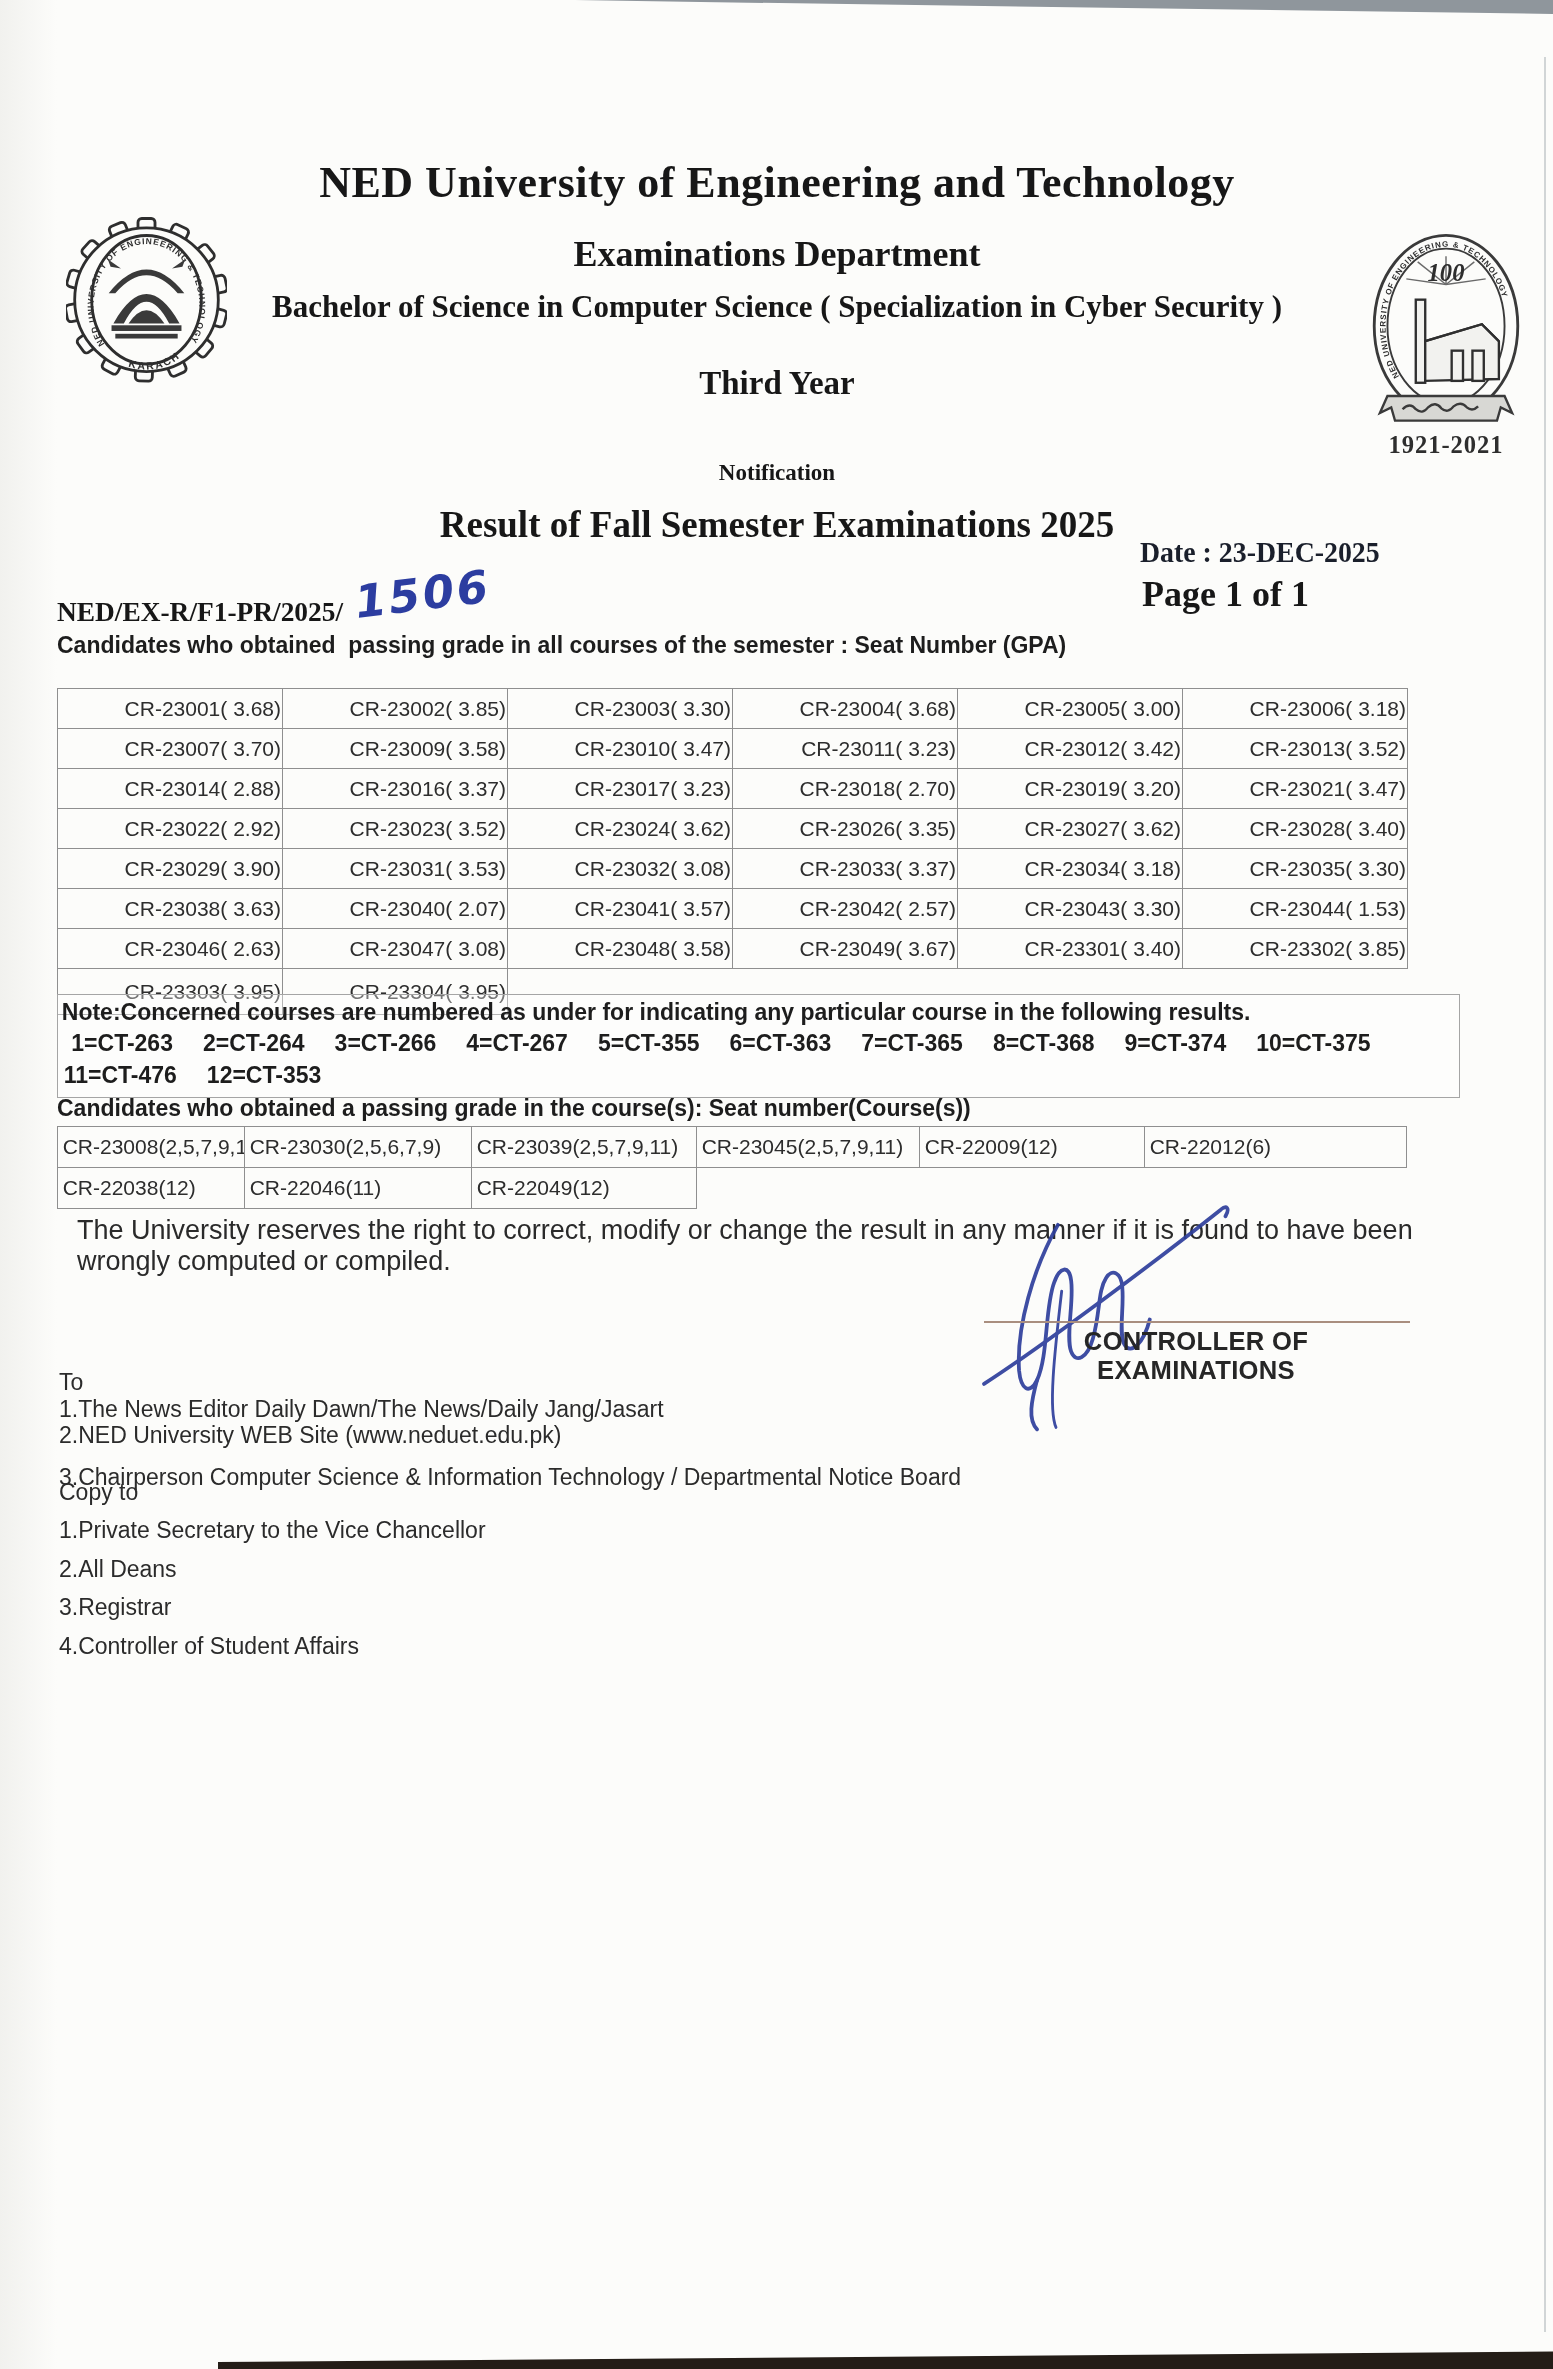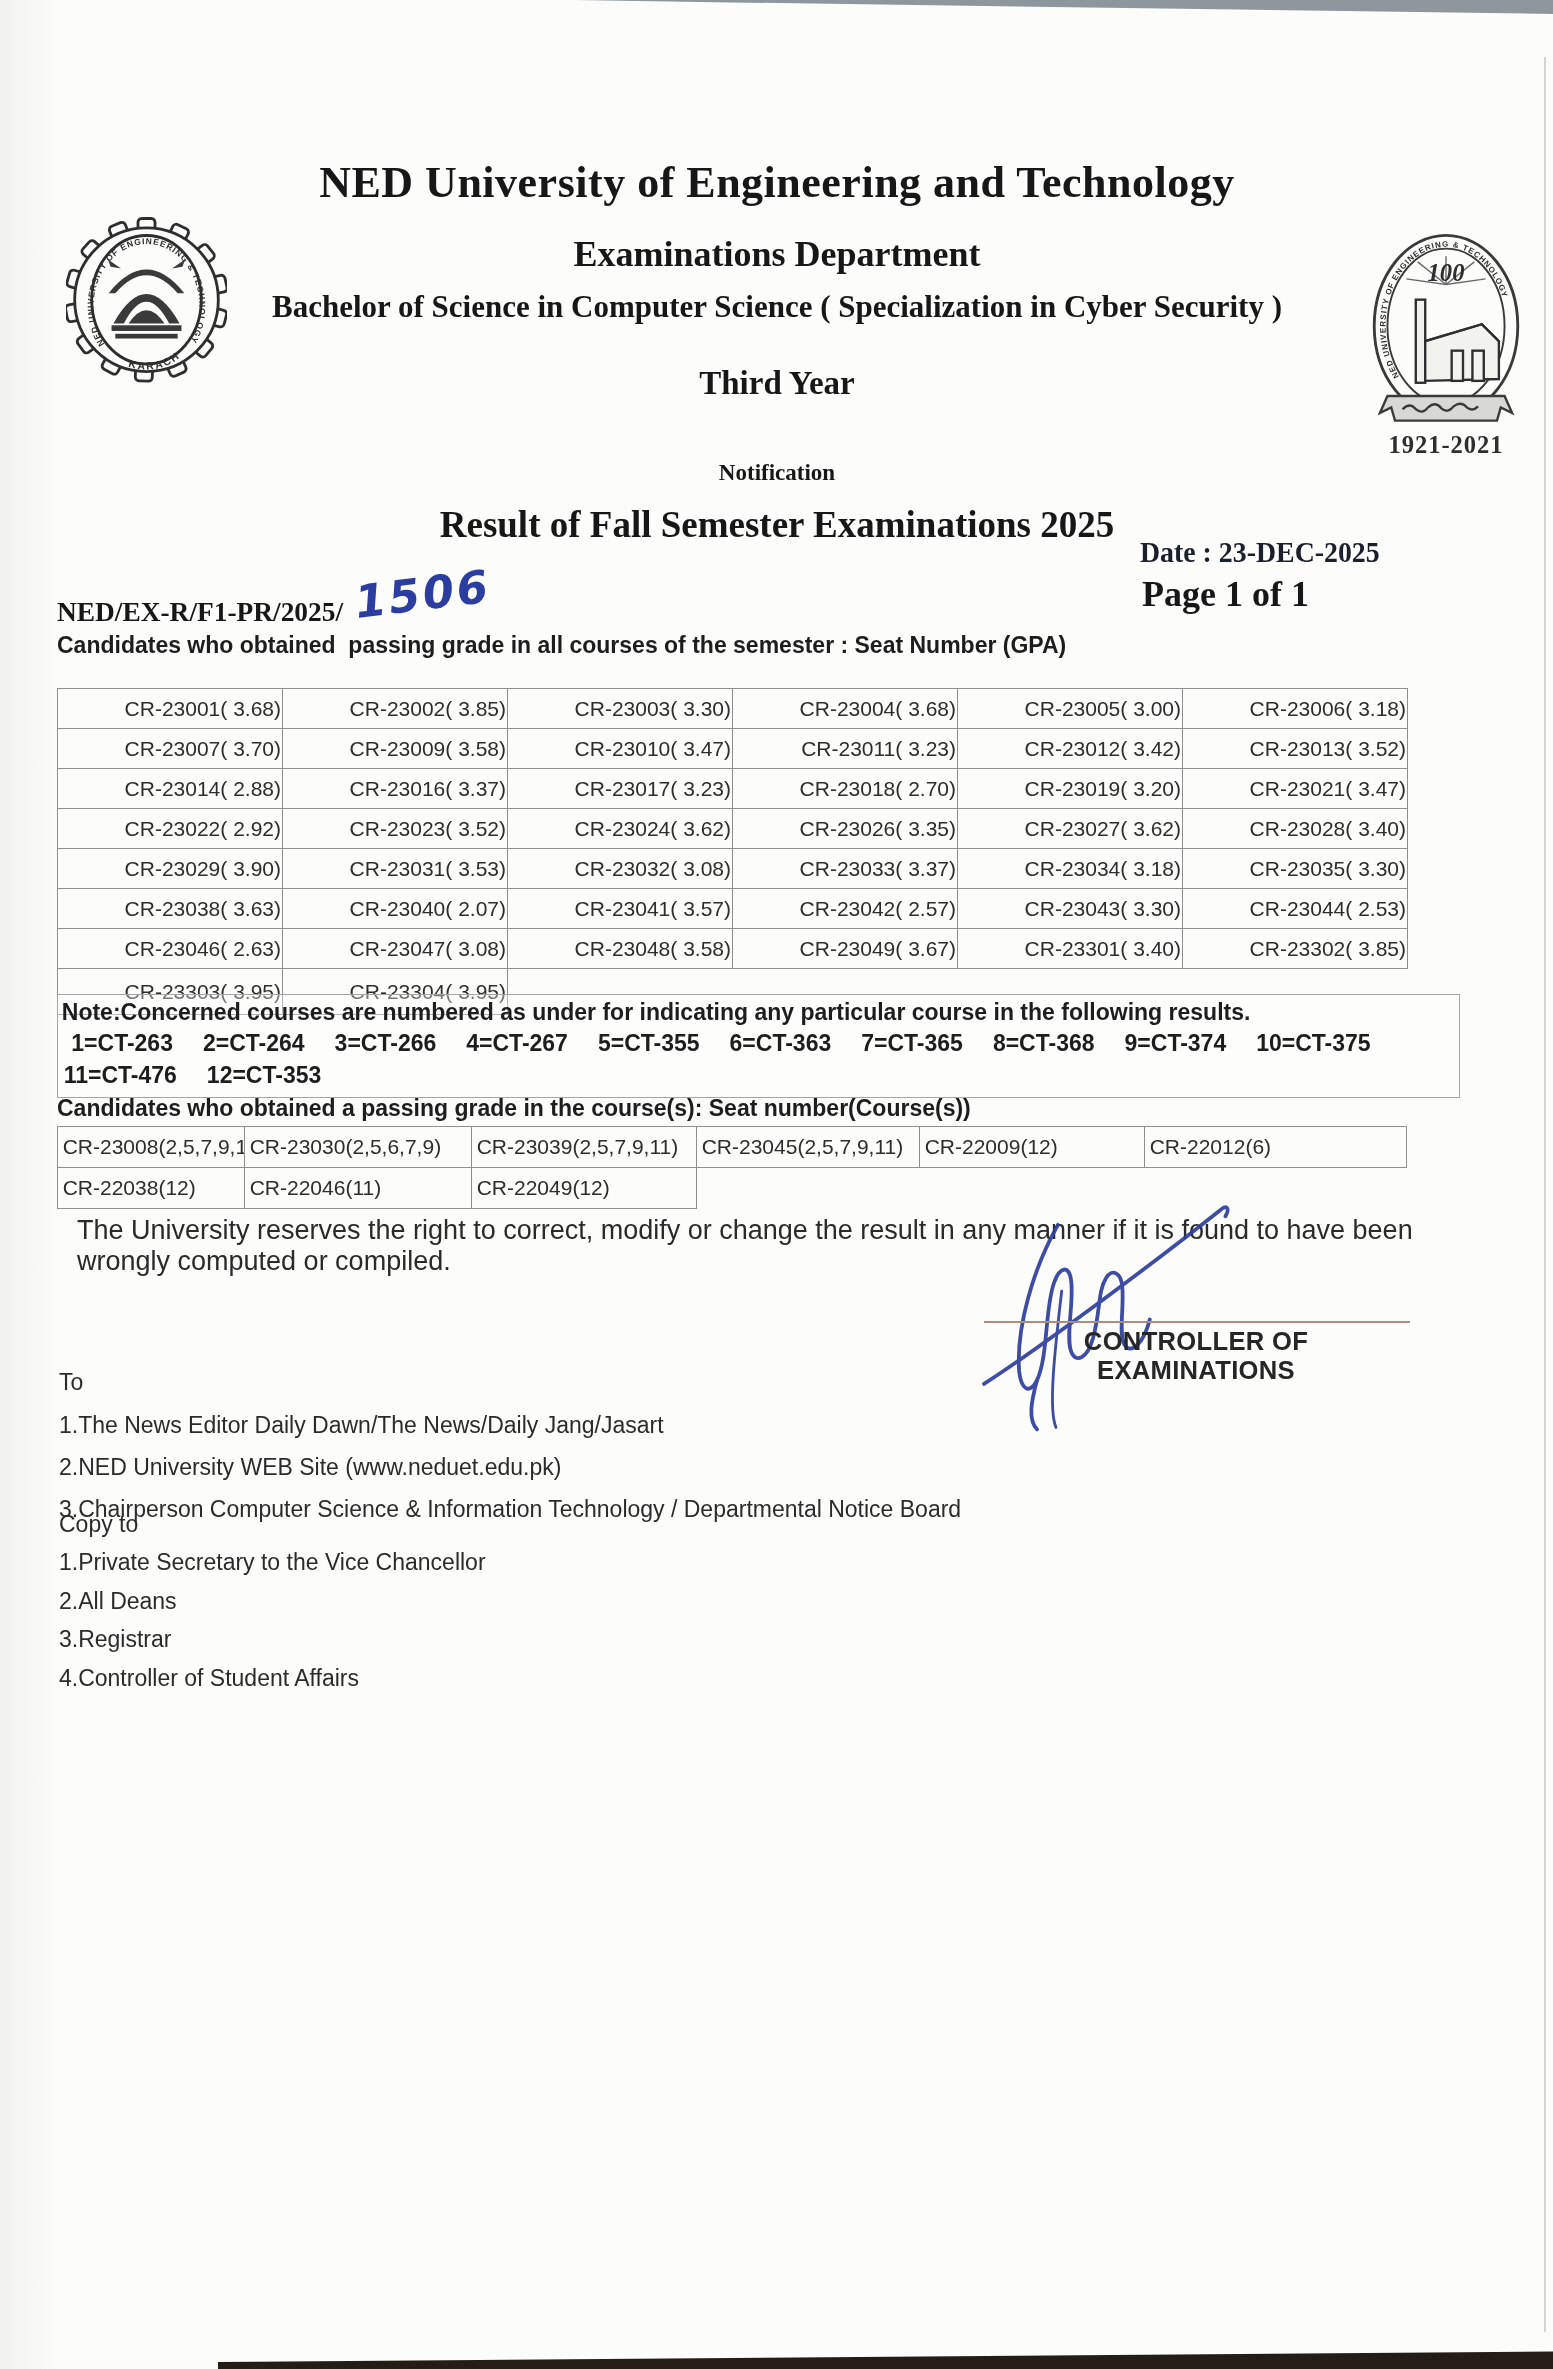--- a/index.html
+++ b/index.html
@@ -59,21 +59,21 @@
 
   .disclaimer{position:absolute;top:1215px;left:77px;width:1363px;font-size:27px;color:#2a2a2a;}
 
   .signature-svg{position:absolute;top:1185px;left:967px;}
   .sig-rule{position:absolute;top:1321px;left:984px;width:426px;height:1.9px;background:#a98e7f;}
   .controller-title{position:absolute;top:1327px;left:982px;width:428px;text-align:center;
     font-size:25.6px;font-weight:bold;color:#262626;letter-spacing:0.3px;}
 
   .footer{position:absolute;top:1357px;left:59px;width:1041px;font-size:23px;color:#2b2b2b;line-height:26.5px;}
   .footer div{margin-top:12px;}
-  .footer .to-item{margin-top:16px;}
+  .footer .to-item{margin-top:0;}
   .footer .to-item-3{margin-top:15px;}
   .footer .copy-label{margin-top:-11.4px;}
 
   
   .seal-left{position:absolute;top:210px;left:66px;}
   .seal-right{position:absolute;top:218px;left:1361px;}
 </style>
 </head>
 <body>
 
@@ -218,21 +218,21 @@
           <td>CR-23033( 3.37)</td>
           <td>CR-23034( 3.18)</td>
           <td>CR-23035( 3.30)</td>
         </tr>
         <tr>
           <td>CR-23038( 3.63)</td>
           <td>CR-23040( 2.07)</td>
           <td>CR-23041( 3.57)</td>
           <td>CR-23042( 2.57)</td>
           <td>CR-23043( 3.30)</td>
-          <td>CR-23044( 2.53)</td>
+          <td>CR-23044( 1.53)</td>
         </tr>
         <tr>
           <td>CR-23046( 2.63)</td>
           <td>CR-23047( 3.08)</td>
           <td>CR-23048( 3.58)</td>
           <td>CR-23049( 3.67)</td>
           <td>CR-23301( 3.40)</td>
           <td>CR-23302( 3.85)</td>
         </tr>
         <tr>

